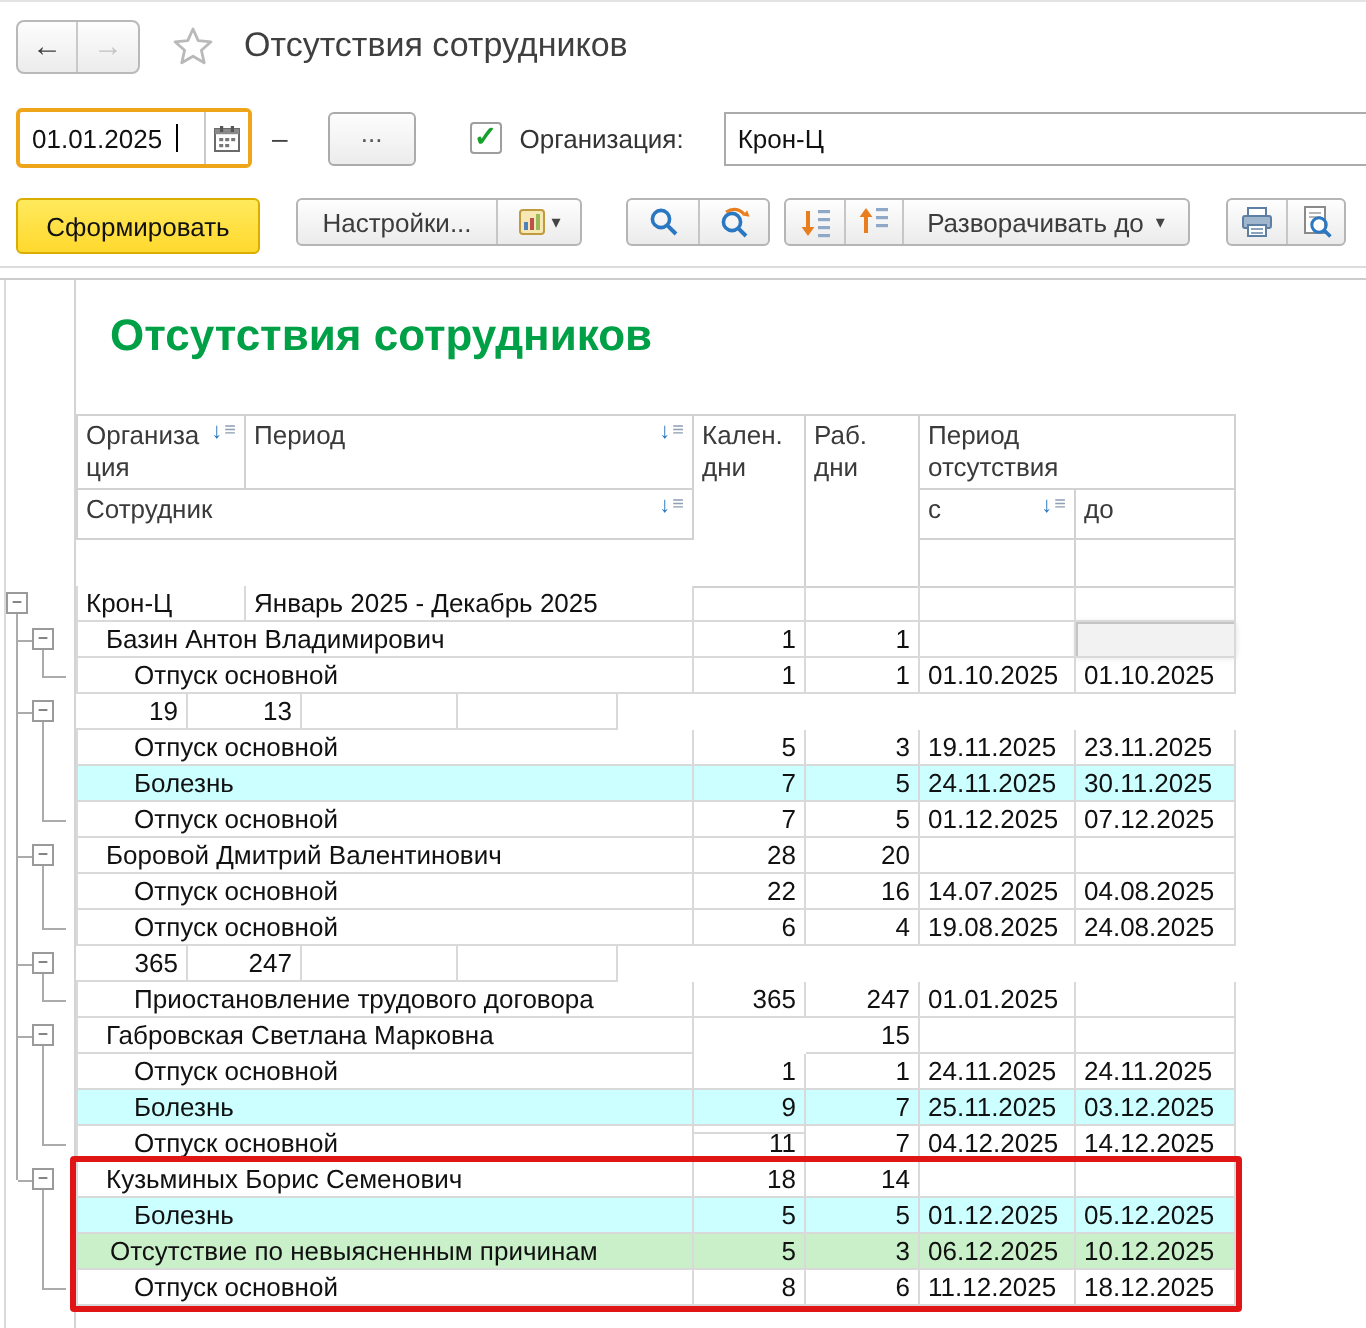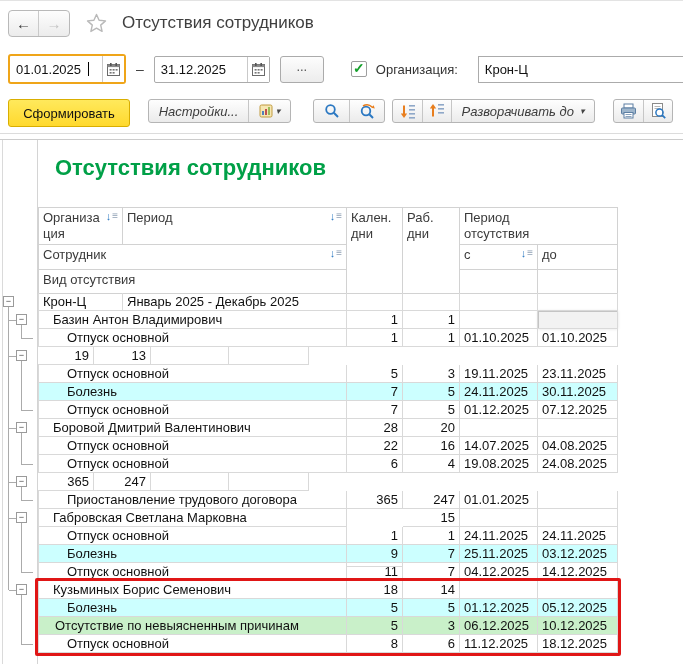--- a/index.html
+++ b/index.html
@@ -27,21 +27,21 @@
   .dash { margin:0 10px; color:#444; font-size:14px; }
   .morebtn { margin-left:10px; width:44px; height:27px; border:1px solid #ababab; border-radius:3px; background:linear-gradient(#fdfdfd,#ececec); color:#555; font-size:13px; line-height:20px; text-align:center; cursor:pointer; }
   .orgzone { display:flex; align-items:center; margin-left:27px; flex:1; }
   .checkbox { width:16px; height:16px; border:1px solid #9e9e9e; border-radius:2px; background:#fff; display:flex; align-items:center; justify-content:center; cursor:pointer; }
   .checkbox .tick { color:#16a02c; font-size:14px; font-weight:bold; line-height:1; margin-top:-2px; }
   .orglabel { margin:0 20px 0 9px; font-size:13px; color:#333; white-space:nowrap; }
   .orginput { flex:1; height:27px; border:1px solid #ababab; border-right:none; font-size:13px; font-family:inherit; padding:0 6px; color:#111; outline:none; }
 
   
   .toolbar { position:relative; height:41px; border-bottom:1px solid #dcdcdc; }
-  .tb { position:absolute; top:6px; height:24px; display:flex; align-items:flex-end; border:1px solid #b5b5b5; border-radius:3px; background:linear-gradient(#fefefe,#ebebeb); overflow:hidden;font-style:italic; }
+  .tb { position:absolute; top:6px; height:24px; display:flex; align-items:flex-end; border:1px solid #b5b5b5; border-radius:3px; background:linear-gradient(#fefefe,#ebebeb); overflow:hidden; }
   .tbseg { height:100%; display:flex; align-items:center; justify-content:center; cursor:pointer; font-size:13px; color:#3c3c3c; }
   .tbseg + .tbseg { border-left:1px solid #c6c6c6; }
   .btn-generate { position:absolute; left:8px; top:6px; width:122px; height:28px; background:linear-gradient(#ffe95c,#ffd92e); border:1px solid #d9ae00; border-radius:3px; font-size:13px; color:#111; display:flex; align-items:center; justify-content:center; cursor:pointer; }
   .g-settings { left:148px; } .g-settings .lbl { width:99px; }
   .g-settings .vr { width:42px; gap:3px; }
   .g-search { left:313px; } .g-search .tbseg { width:35px; }
   .g-expand { left:392px; } .g-expand .ic { width:29px; }
   .g-expand .dd { width:143px; gap:6px; }
   .g-print { left:613px; } .g-print .tbseg { width:29px; }
   .ddcaret { font-size:9px; color:#444; }
@@ -110,36 +110,20 @@
             <rect x="8.4" y="0" width="1.6" height="3" fill="#555"></rect>
           <rect x="2.6" y="6" width="2" height="1.6" fill="#777"></rect>
             <rect x="5.6" y="6" width="2" height="1.6" fill="#777"></rect>
             <rect x="8.6" y="6" width="2" height="1.6" fill="#777"></rect>
           <rect x="2.6" y="9" width="2" height="1.6" fill="#777"></rect>
             <rect x="5.6" y="9" width="2" height="1.6" fill="#777"></rect>
         </svg>
       </div>
     </div>
     <span class="dash">–</span>
-    <div class="datewrap plain">
-      <input class="dateinput" value="31.12.2025" style="">
-      <div class="calbtn">
-        <svg width="13" height="13" viewBox="0 0 13 13">
-          <rect x="0.5" y="1.5" width="12" height="11" fill="#fff" stroke="#6a6a6a"></rect>
-          <rect x="0.5" y="1.5" width="12" height="2.6" fill="#8a8a8a"></rect>
-          <rect x="3" y="0" width="1.6" height="3" fill="#555"></rect>
-            <rect x="8.4" y="0" width="1.6" height="3" fill="#555"></rect>
-          <rect x="2.6" y="6" width="2" height="1.6" fill="#777"></rect>
-            <rect x="5.6" y="6" width="2" height="1.6" fill="#777"></rect>
-            <rect x="8.6" y="6" width="2" height="1.6" fill="#777"></rect>
-          <rect x="2.6" y="9" width="2" height="1.6" fill="#777"></rect>
-            <rect x="5.6" y="9" width="2" height="1.6" fill="#777"></rect>
-        </svg>
-      </div>
-    </div>
     <div class="morebtn">...</div>
     <div class="orgzone">
       <div class="checkbox">
         <span class="tick">✓</span>
       </div>
       <span class="orglabel">Организация:</span>
       <input class="orginput" value="Крон-Ц" style="">
     </div>
   </div>
 
@@ -257,21 +241,20 @@
         <span>Сотрудник</span>
       </div>
       <div class="hc" style="left:422px;top:38px;width:78px;height:25px;">
         <span class="si">
             <span class="a">↓</span>
             <span class="l">≡</span>
           </span>
         <span>с</span>
       </div>
       <div class="hc" style="left:500px;top:38px;width:80px;height:25px;"><span>до</span></div>
-      <div class="hc first" style="left:0;top:63px;width:309px;height:24px;"><span>Вид отсутствия</span></div>
       <div class="hc" style="left:422px;top:63px;width:78px;height:24px;"></div>
       <div class="hc" style="left:500px;top:63px;width:80px;height:24px;"></div>
     </div>
 
     <div class="selcell" id="selcell" style="left: 538px; top: 174px; width: 80px; height: 18px;"></div>
 
     <div class="trows" id="rows">
         <div class="trow" style="top: 0px;">
           <div class="cell cfirst" style="width: 85px;">Крон-Ц</div>
           <div class="cell " style="width: 224px;">Январь 2025 - Декабрь 2025</div>

